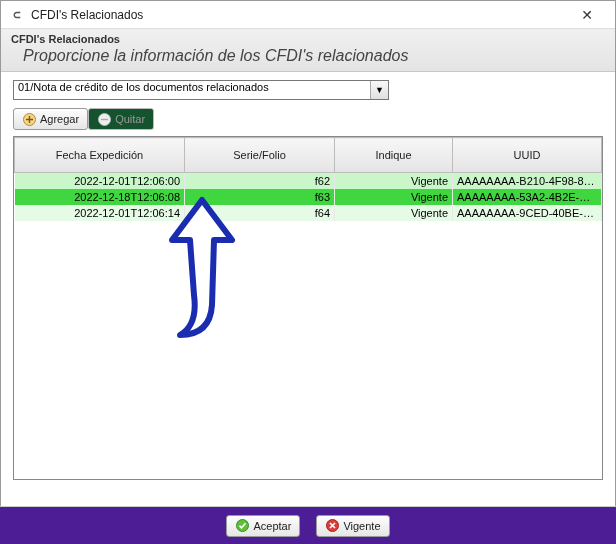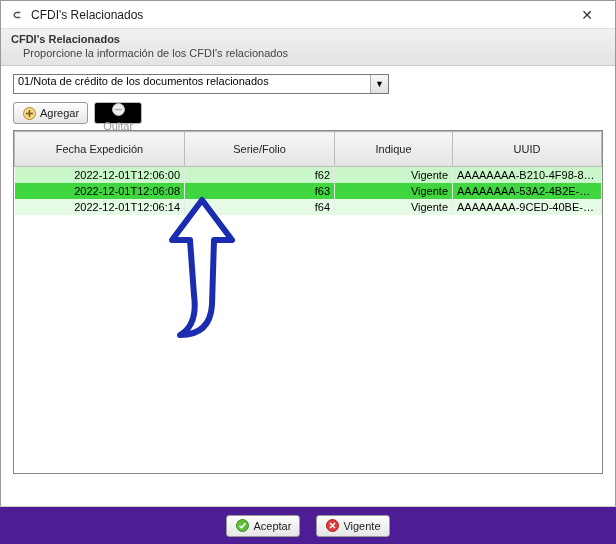--- a/index.html
+++ b/index.html
@@ -34,46 +34,46 @@
     width:44px; height:22px;
     display:flex;align-items:center;justify-content:center;
     color:#333; font-size:14px; cursor:default;
   }
   .header-band {
     background: linear-gradient(#f0f0f0,#e4e4e4);
     border-bottom:1px solid #c8c8c8;
     padding:4px 10px 6px 10px;
   }
   .header-band .h1 { font-weight:bold; color:#333; font-size:11px; }
-  .header-band .h2 { color:#444; font-size:11px; padding:2px 0 0 12px; }
+  .header-band .h2 { color:#444; font-size:16px; padding:2px 0 0 12px;font-style:italic; }
   .form-area { padding:8px 12px 4px 12px; }
   .form-label { font-size:11px; color:#222; margin-bottom:4px; display:block; }
   .combo {
     display:flex; align-items:flex-start;
     border:1px solid #777; background:#fff;
     height:20px; width:376px;
     padding:0 0 0 4px; font-size:11px;
   }
   .combo span { flex:1; }
   .combo .arrow {
     width:18px; height:18px;
     border-left:1px solid #aaa;
     display:flex;align-items:center;justify-content:center;
     background:linear-gradient(#f8f8f8,#e0e0e0);
     font-size:9px;
   }
-  .toolbar { padding:4px 12px 6px 12px; display:flex; gap:6px; }
+  .toolbar { padding:4px 12px 6px 12px; display:flex; }
   .btn {
     display:inline-flex; align-items:center; gap:4px;
     height:22px; padding:0 8px;
     border:1px solid #999; border-radius:3px;
     background:linear-gradient(#fdfdfd,#e6e6e6);
     font-size:11px; color:#222; cursor:default;
   }
-  .btn.disabled { color:#999; border-color:#bbb; background:#000000;flex-direction:column; }
+  .btn.disabled { color:#999; border-color:#bbb; background:#14532d; }
   .btn .ic { width:14px; height:14px; display:inline-flex;align-items:center;justify-content:center; }
   .grid-wrap {
     margin:0 12px 8px 12px;
     border:1px solid #888;
     height:344px;
     overflow:hidden;
     position:relative;
     background:#fff;
   }
   table.grid { border-collapse:collapse; width:100%; table-layout:fixed; }
@@ -168,21 +168,21 @@
       </tr>
     </thead>
     <tbody>
       <tr class="row-light">
         <td>2022-12-01T12:06:00</td>
         <td>f62</td>
         <td>Vigente</td>
         <td>AAAAAAAA-B210-4F98-87A0-0F...</td>
       </tr>
       <tr class="row-sel">
-        <td>2022-12-01T12:06:08</td>
+        <td>2022-12-18T12:06:08</td>
         <td>f63</td>
         <td>Vigente</td>
         <td>AAAAAAAA-53A2-4B2E-BBB4-FF...</td>
       </tr>
       <tr class="row-light2">
         <td>2022-12-01T12:06:14</td>
         <td>f64</td>
         <td>Vigente</td>
         <td>AAAAAAAA-9CED-40BE-B3E8-C...</td>
       </tr>

